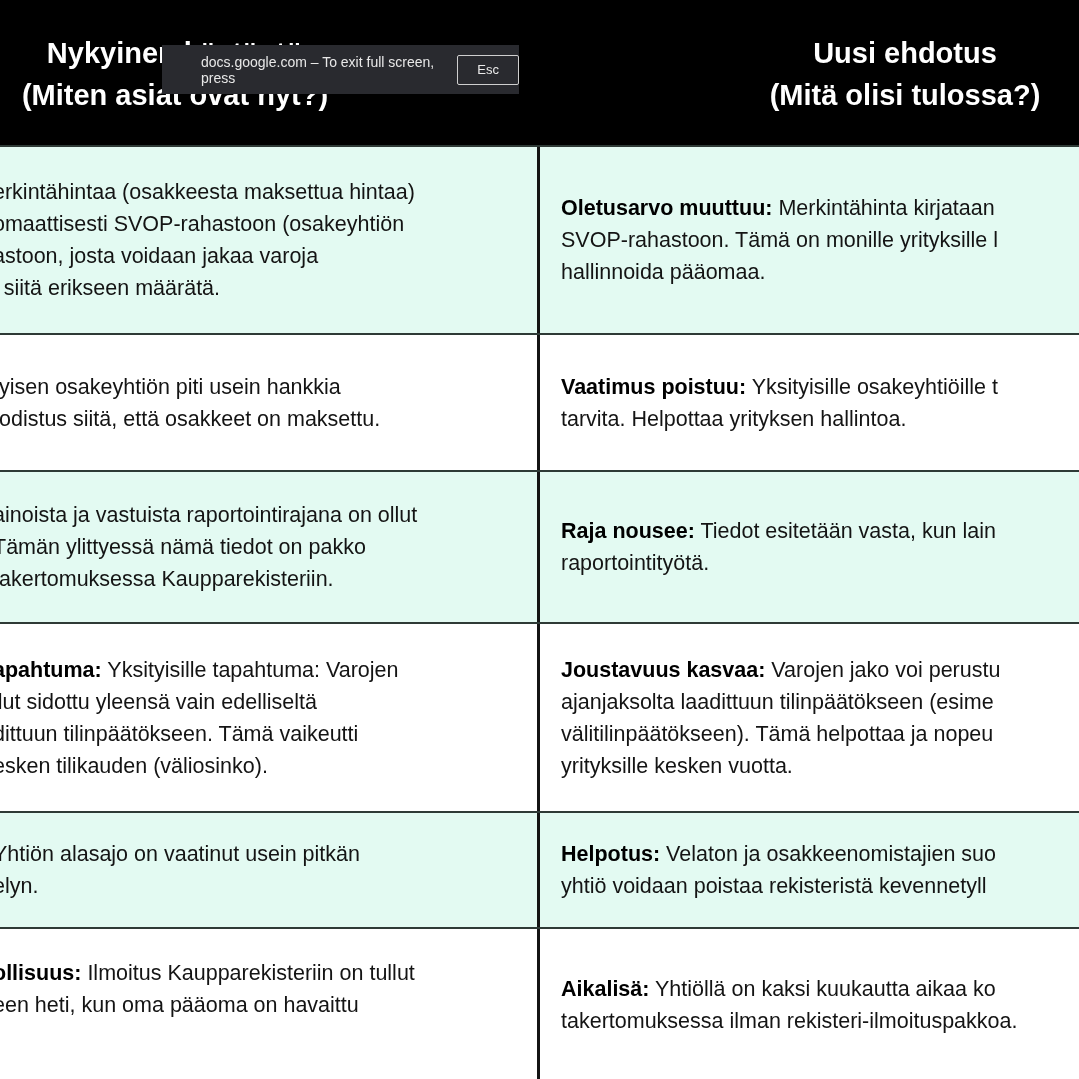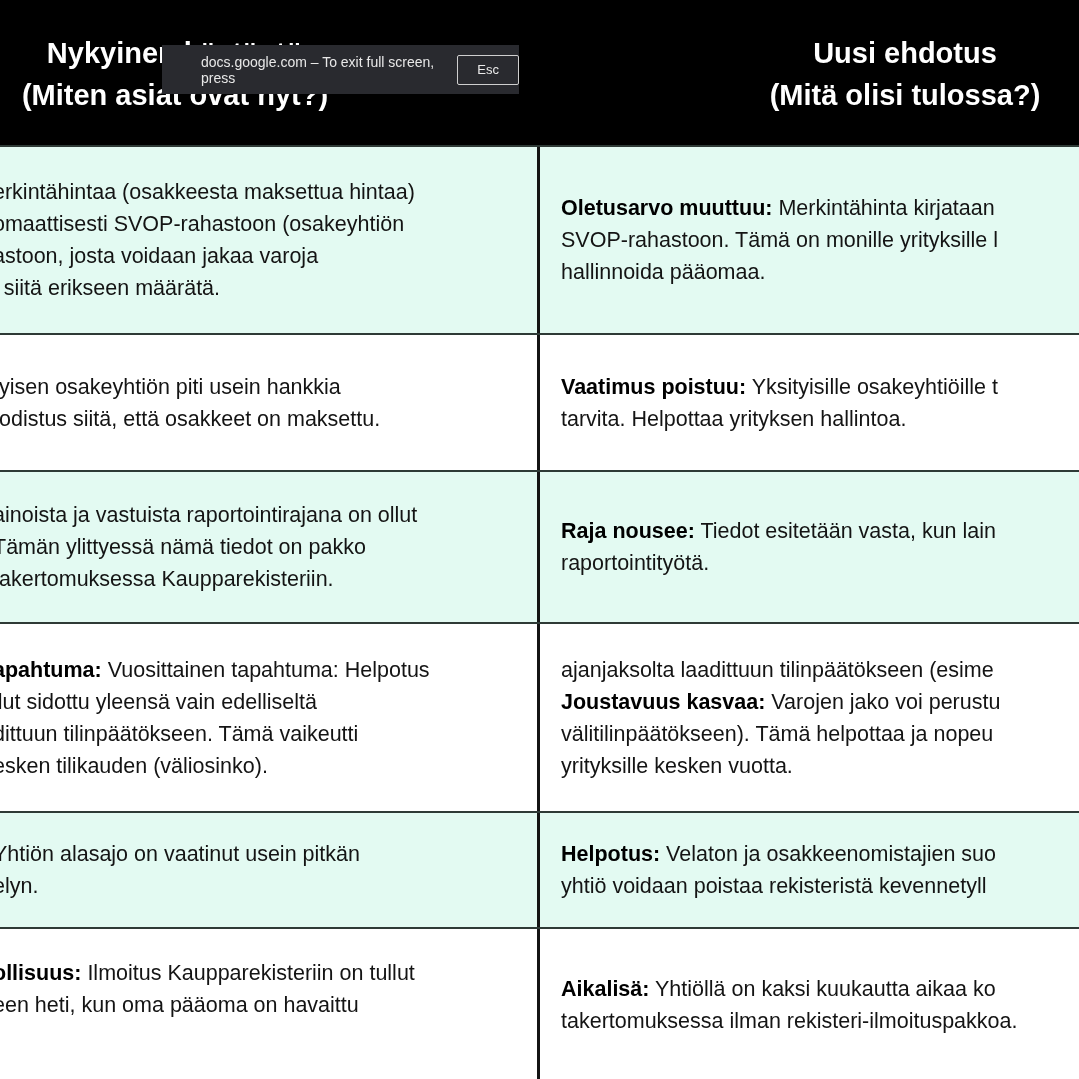--- a/index.html
+++ b/index.html
@@ -145,30 +145,30 @@
         <div class="cell-text">
           <span class="line"><b>Raja nousee:</b><span> Tiedot esitetään vasta, kun lain</span></span>
           <span class="line">raportointityötä.</span>
         </div>
       </div>
     </div>
 
     <div class="row plain" style="height:189px;">
       <div class="cell left">
         <div class="cell-text">
-          <span class="line"><b>apahtuma:</b><span> Vuosittainen tapahtuma: Helpotus</span></span>
+          <span class="line"><b>apahtuma:</b><span> Yksityisille tapahtuma: Varojen</span></span>
           <span class="line">llut sidottu yleensä vain edelliseltä</span>
           <span class="line">dittuun tilinpäätökseen. Tämä vaikeutti</span>
           <span class="line">esken tilikauden (väliosinko).</span>
         </div>
       </div>
       <div class="cell right">
         <div class="cell-text">
+          <span class="line"><b>Joustavuus kasvaa:</b><span> Varojen jako voi perustu</span></span>
           <span class="line">ajanjaksolta laadittuun tilinpäätökseen (esime</span>
-          <span class="line"><b>Joustavuus kasvaa:</b><span> Varojen jako voi perustu</span></span>
           <span class="line">välitilinpäätökseen). Tämä helpottaa ja nopeu</span>
           <span class="line">yrityksille kesken vuotta.</span>
         </div>
       </div>
     </div>
 
     <div class="row tint" style="height:116px;">
       <div class="cell left">
         <div class="cell-text">
           <span class="line">Yhtiön alasajo on vaatinut usein pitkän</span>

